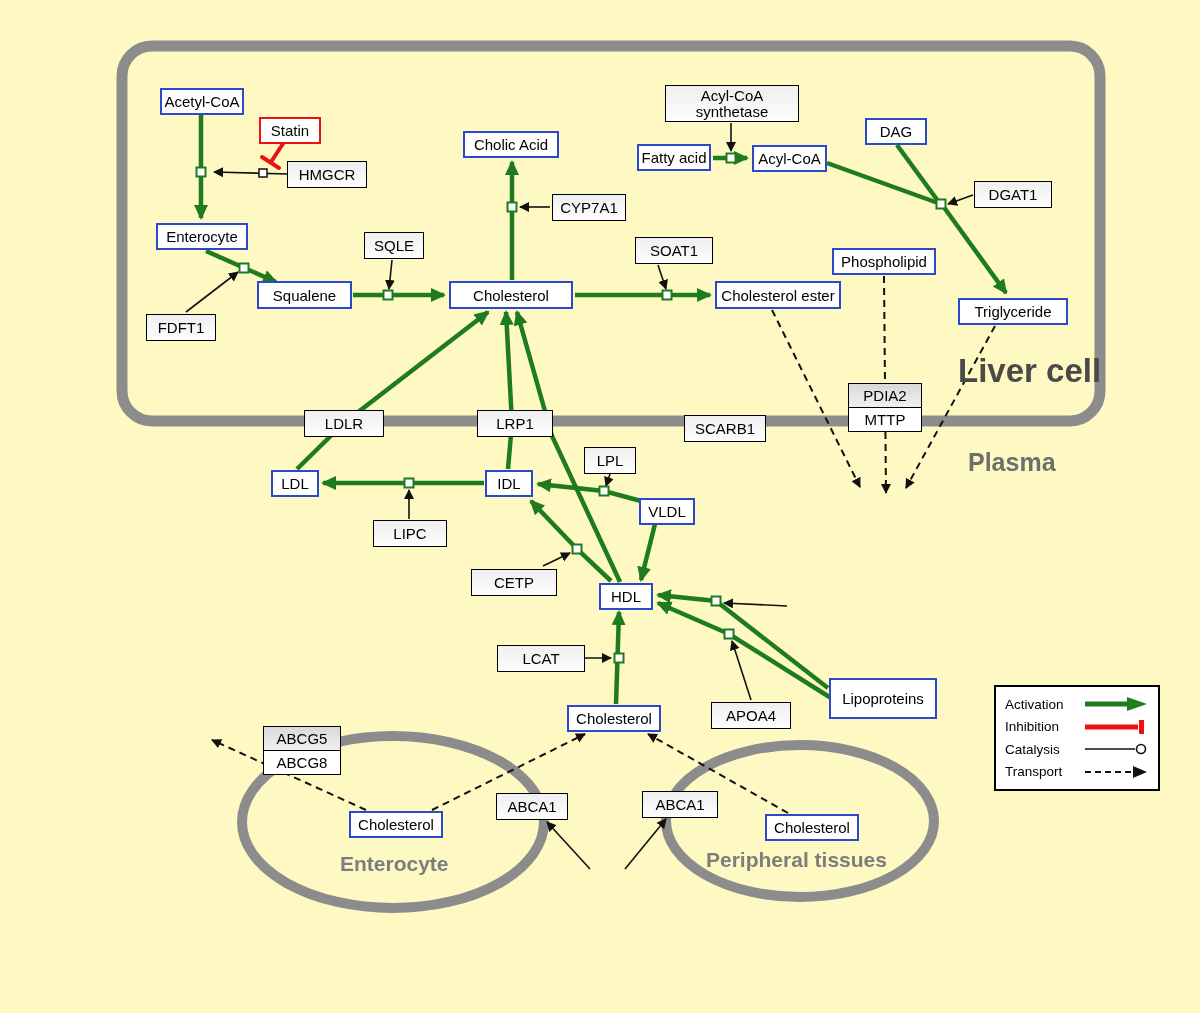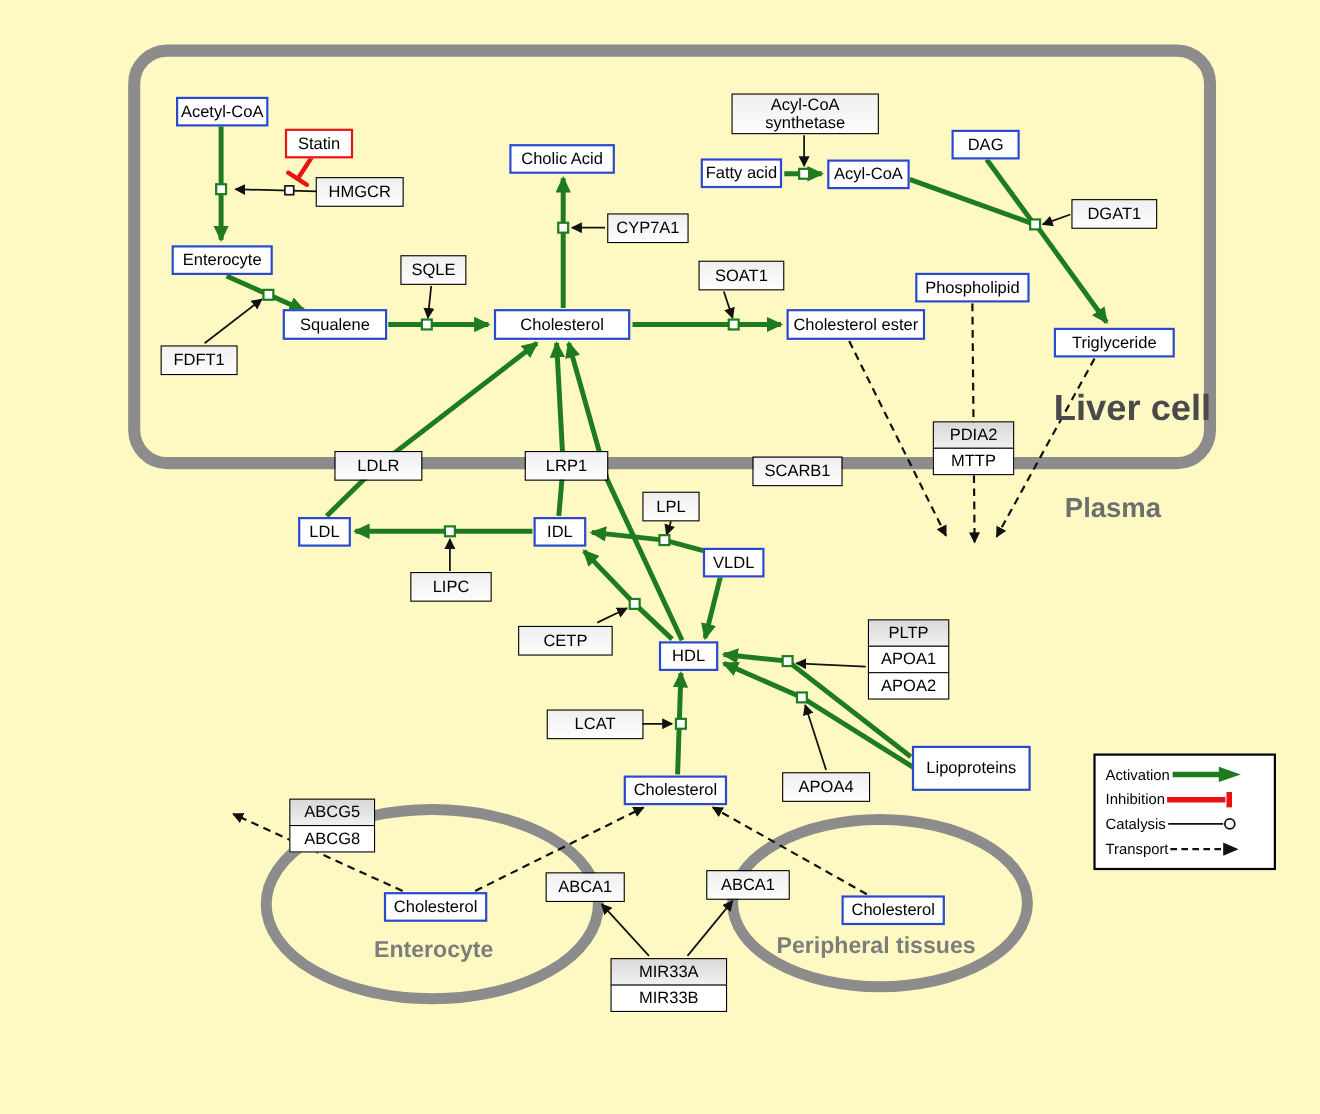--- a/index.html
+++ b/index.html
@@ -18,21 +18,21 @@
   .srow:first-child{margin-top:0}
   .srow.gray{background:linear-gradient(180deg,#d9d9d9,#f0f0f0)}
   .apo{position:absolute;display:grid;grid-template-columns:86px 86px;
        border-left:1px solid #000;border-top:1px solid #000}
   .apo .cell{box-sizing:border-box;height:24px;border-right:1px solid #000;border-bottom:1px solid #000;
        display:flex;align-items:center;justify-content:center;font-size:15px;background:#fff}
   .comp-label{position:absolute;font-weight:bold;white-space:nowrap}
   .legend{position:absolute;left:994px;top:685px;width:166px;height:106px;border:2.5px solid #000;
        background:#fff;box-sizing:border-box;padding:7px 9px;display:flex;flex-direction:column;
        justify-content:space-between}
-  .lrow{display:flex;align-items:center;height:20px}
+  .lrow{display:flex;align-items:center;justify-content:space-between;height:20px}
   .lrow .ltext{font-size:13.5px;color:#000}
 </style>
 </head>
 <body>
 
 <div class="canvas">
 
   <svg class="edges" width="1200" height="1013">
     <defs>
       <marker id="mg" markerUnits="userSpaceOnUse" markerWidth="18" markerHeight="16" refX="13" refY="7" orient="auto">
@@ -161,32 +161,23 @@
   <div class="node protein" style="left:471px;top:569px;width:86px;height:27px">CETP</div>
   <div class="node protein" style="left:497px;top:645px;width:88px;height:27px">LCAT</div>
   <div class="node protein" style="left:711px;top:702px;width:80px;height:27px">APOA4</div>
   <div class="node protein" style="left:496px;top:793px;width:72px;height:27px">ABCA1</div>
   <div class="node protein" style="left:642px;top:791px;width:76px;height:27px">ABCA1</div>
 
   <div class="stack" style="left:848px;top:383px;width:74px">
     <div class="srow gray">PDIA2</div>
     <div class="srow">MTTP</div>
   </div>
-  <div class="stack" style="left:789px;top:563px;width:74px">
-    <div class="srow gray">PLTP</div>
-    <div class="srow">APOA1</div>
-    <div class="srow">APOA2</div>
-  </div>
   <div class="stack" style="left:263px;top:726px;width:78px">
     <div class="srow gray">ABCG5</div>
     <div class="srow">ABCG8</div>
-  </div>
-  <div class="stack" style="left:555px;top:871px;width:106px">
-    <div class="srow gray">MIR33A</div>
-    <div class="srow">MIR33B</div>
   </div>
 
 
   <div class="comp-label" style="left:958px;top:352px;font-size:33px;color:#4a4a4a">Liver cell</div>
   <div class="comp-label" style="left:968px;top:448px;font-size:25px;color:#6e6e6e">Plasma</div>
   <div class="comp-label" style="left:340px;top:852px;font-size:21px;color:#7d7d7d">Enterocyte</div>
   <div class="comp-label" style="left:706px;top:848px;font-size:21px;color:#7d7d7d">Peripheral tissues</div>
 
   <div class="legend">
     <div class="lrow">

